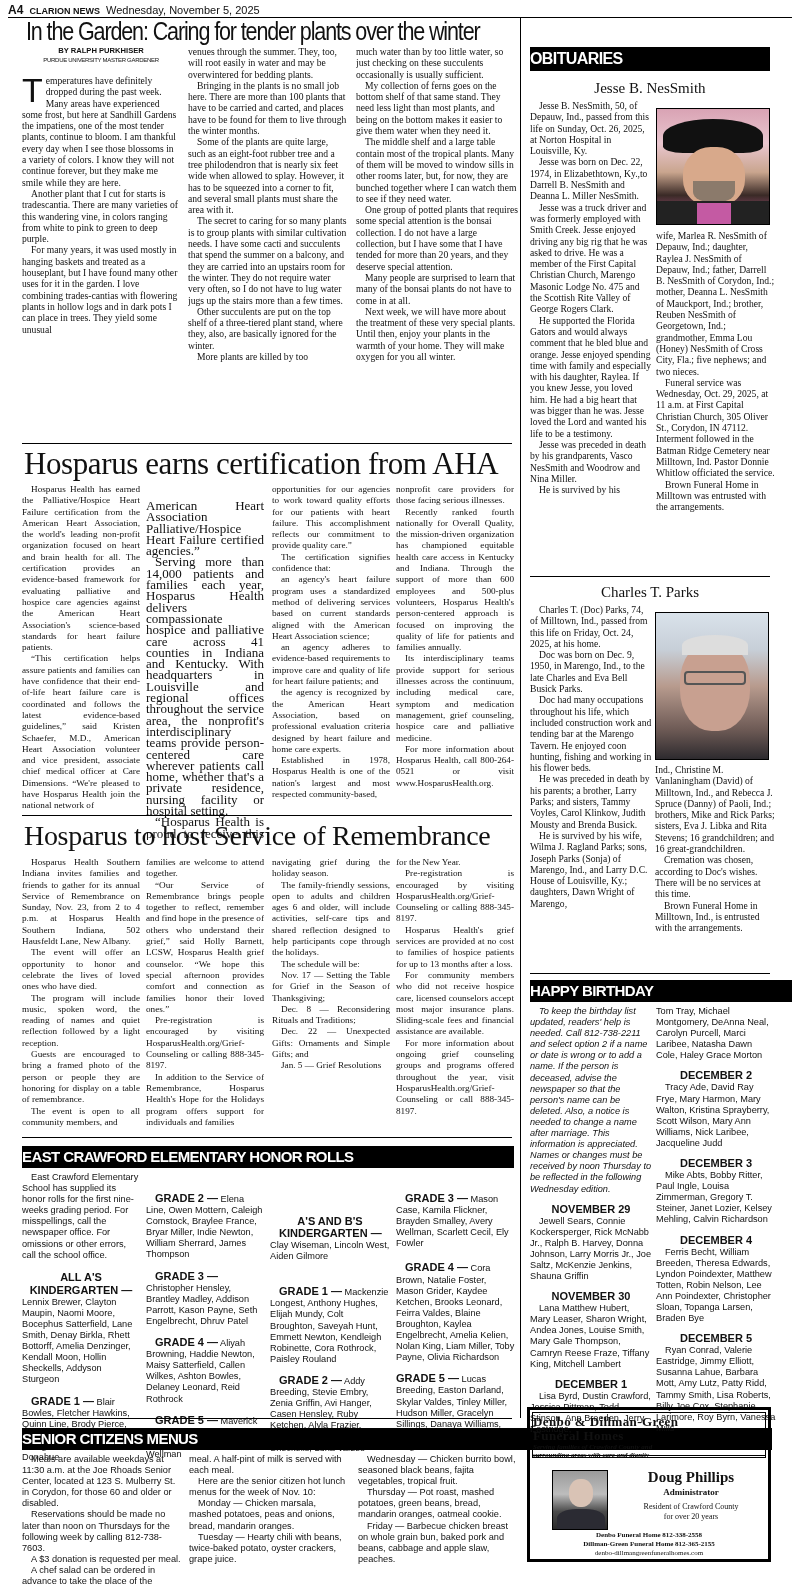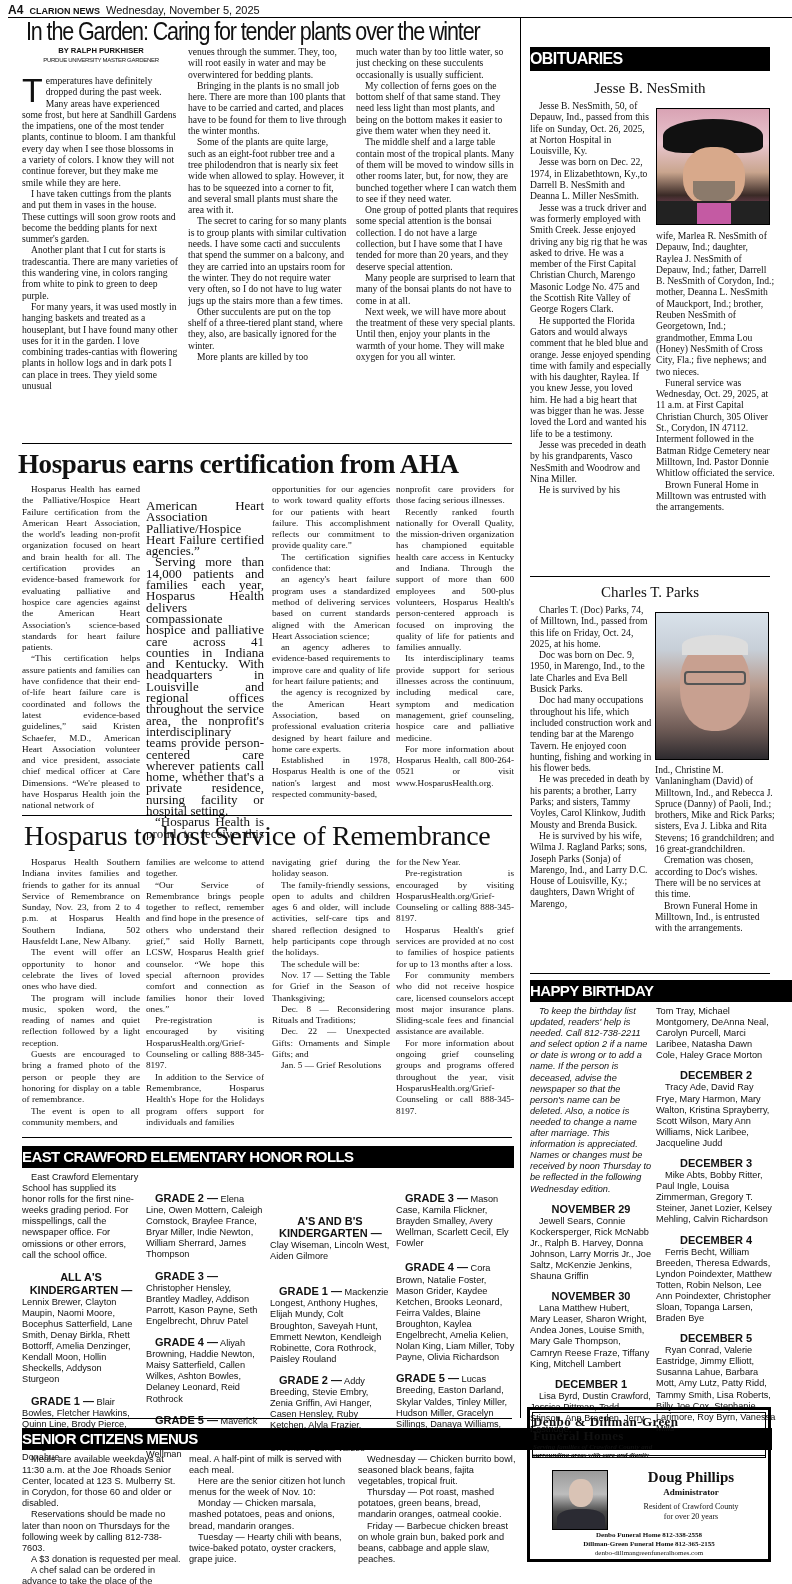--- a/index.html
+++ b/index.html
@@ -37,21 +37,20 @@
 <div class="abs vrule" style="left:520px;top:18px;height:1400px"></div>
 
 <div class="abs hd-serif" style="left:26px;top:16px;width:492px;height:30px;font-family:'Liberation Sans',sans-serif;font-size:25px;line-height:30px;letter-spacing:-1.3px;transform:scaleX(0.86);transform-origin:left top;width:600px">In the Garden: Caring for tender plants over the winter</div>
 
 <div class="abs" style="left:22px;top:46px;width:158px">
   <div class="byline" style="font-size:7.6px;font-weight:bold;line-height:10px">BY RALPH PURKHISER</div>
   <div class="byline" style="font-size:6px;line-height:9px;letter-spacing:-0.3px">PURDUE UNIVERSITY MASTER GARDENER</div>
   <div class="col" style="margin-top:10px;height:365px">
     <span class="drop">T</span>
     <p style="text-indent:0">emperatures have definitely dropped during the past week. Many areas have experienced some frost, but here at Sandhill Gardens the impatiens, one of the most tender plants, continue to bloom. I am thankful every day when I see those blossoms in a variety of colors. I know they will not continue forever, but they make me smile while they are here.</p>
-    <p>I have taken cuttings from the plants and put them in vases in the house. These cuttings will soon grow roots and become the bedding plants for next summer's garden.</p>
     <p>Another plant that I cut for starts is tradescantia. There are many varieties of this wandering vine, in colors ranging from white to pink to green to deep purple.</p>
     <p>For many years, it was used mostly in hanging baskets and treated as a houseplant, but I have found many other uses for it in the garden. I love combining trades-cantias with flowering plants in hollow logs and in dark pots I can place in trees. They yield some unusual</p>
   </div>
 </div>
 <div class="abs col" style="left:188px;top:46px;width:160px;height:390px">
   <p style="text-indent:0">venues through the summer. They, too, will root easily in water and may be overwintered for bedding plants.</p>
   <p>Bringing in the plants is no small job here. There are more than 100 plants that have to be carried and carted, and places have to be found for them to live through the winter months.</p>
   <p>Some of the plants are quite large, such as an eight-foot rubber tree and a tree philodendron that is nearly six feet wide when allowed to splay. However, it has to be squeezed into a corner to fit, and several small plants must share the area with it.</p>
   <p>The secret to caring for so many plants is to group plants with similar cultivation needs. I have some cacti and succulents that spend the summer on a balcony, and they are carried into an upstairs room for the winter. They do not require water very often, so I do not have to lug water jugs up the stairs more than a few times.</p>
   <p>Other succulents are put on the top shelf of a three-tiered plant stand, where they, also, are basically ignored for the winter.</p>
@@ -61,21 +60,21 @@
   <p style="text-indent:0">much water than by too little water, so just checking on these succulents occasionally is usually sufficient.</p>
   <p>My collection of ferns goes on the bottom shelf of that same stand. They need less light than most plants, and being on the bottom makes it easier to give them water when they need it.</p>
   <p>The middle shelf and a large table contain most of the tropical plants. Many of them will be moved to window sills in other rooms later, but, for now, they are bunched together where I can watch them to see if they need water.</p>
   <p>One group of potted plants that requires some special attention is the bonsai collection. I do not have a large collection, but I have some that I have tended for more than 20 years, and they deserve special attention.</p>
   <p>Many people are surprised to learn that many of the bonsai plants do not have to come in at all.</p>
   <p>Next week, we will have more about the treatment of these very special plants. Until then, enjoy your plants in the warmth of your home. They will make oxygen for you all winter.</p>
 </div>
 
 <div class="abs hrule" style="left:22px;top:443px;width:490px"></div>
 
-<div class="abs hd-serif" style="left:18px;top:446px;font-size:27px;line-height:36px;font-weight:bold;letter-spacing:-0.4px">Hosparus earns certification from AHA</div>
+<div class="abs hd-serif" style="left:24px;top:446px;font-size:31px;line-height:36px;font-weight:normal;letter-spacing:-0.4px">Hosparus earns certification from AHA</div>
 <div class="abs col just" style="left:22px;top:484px;width:118px;height:340px;font-size:9.2px">
   <p>Hosparus Health has earned the Palliative/Hospice Heart Failure certification from the American Heart Association, the world's leading non-profit organization focused on heart and brain health for all. The certification provides an evidence-based framework for evaluating palliative and hospice care agencies against the American Heart Association's science-based standards for heart failure patients.</p>
   <p>“This certification helps assure patients and families can have confidence that their end-of-life heart failure care is coordinated and follows the latest evidence-based guidelines,” said Kristen Schaefer, M.D., American Heart Association volunteer and vice president, associate chief medical officer at Care Dimensions. “We're pleased to have Hosparus Health join the national network of</p>
 </div>
 <div class="abs col just" style="left:146px;top:500px;width:118px;height:340px;font-size:13px">
   <p style="text-indent:0">American Heart Association Palliative/Hospice Heart Failure certified agencies.”</p>
   <p>Serving more than 14,000 patients and families each year, Hosparus Health delivers compassionate hospice and palliative care across 41 counties in Indiana and Kentucky. With headquarters in Louisville and regional offices throughout the service area, the nonprofit's interdisciplinary teams provide person-centered care wherever patients call home, whether that's a private residence, nursing facility or hospital setting.</p>
   <p>“Hosparus Health is proud to receive this certification from the American Heart Association,” said Lori Earnshaw, M.D., Hosparus Health Hospice medical director. “The tools and resources provided by the American Heart Association help us provide education and</p>
 </div>
 <div class="abs col just" style="left:272px;top:484px;width:118px;height:340px;font-size:9.2px">

